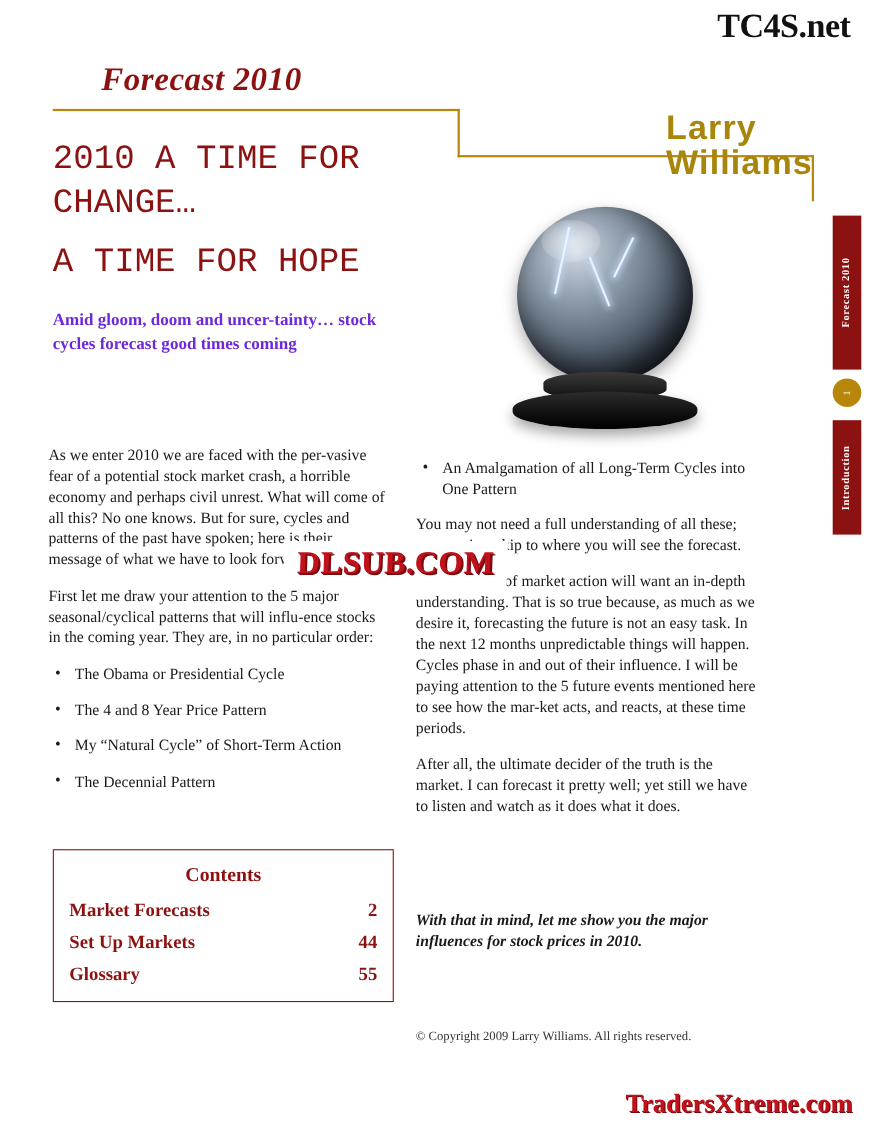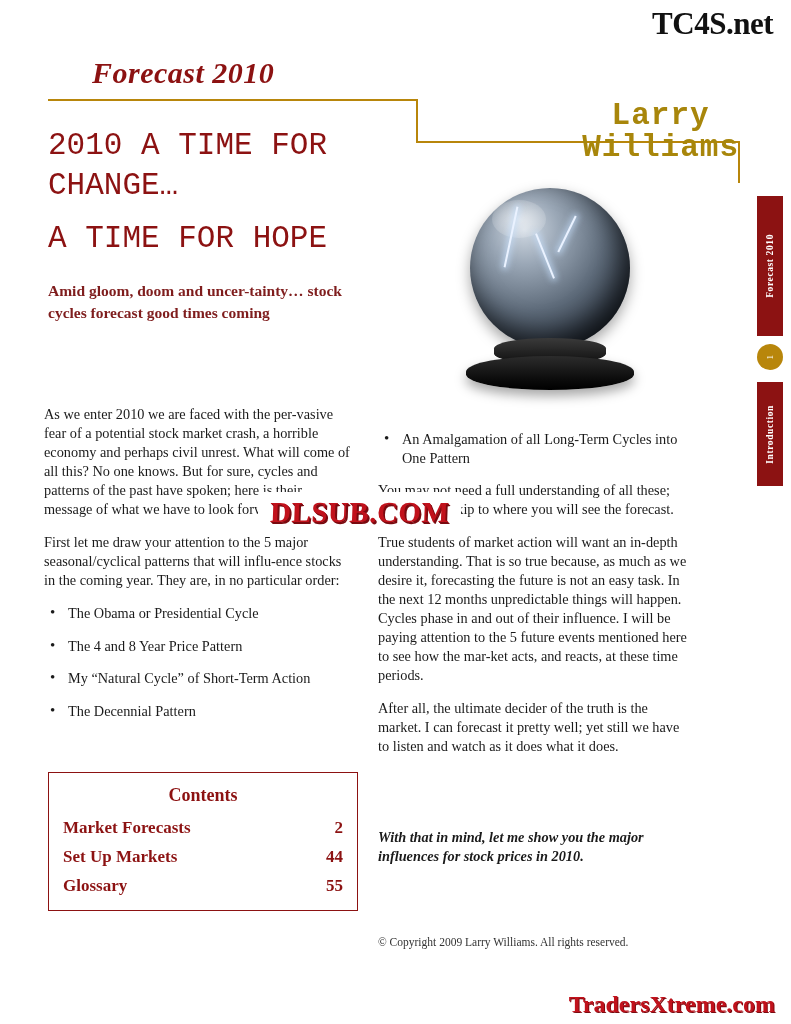--- a/index.html
+++ b/index.html
@@ -55,22 +55,22 @@
   
   #rule-h2 { top: 141px; left: 416px; width: 324px; height: 2px; }
   
   #rule-v2 { top: 141px; left: 738px; width: 2px; height: 42px; }
 
   
   .author {
     position: absolute;
     top: 100px;
     right: 52px;
-    text-align: center;
-    font-family: Liberation Mono, monospace;
+    text-align: left;
+    font-family: Liberation Sans, sans-serif;
     font-weight: bold;
     color: #a8860b;
     line-height: 1.02;
   }
   .author .l1 { font-size: 31px; letter-spacing: 1px; }
   .author .l2 { font-size: 31px; letter-spacing: 1px; }
 
   
   .headline {
     position: absolute;
@@ -84,39 +84,39 @@
     font-weight: normal;
   }
   .headline .hl-line { display: block; }
   .hl-gap { display: block; height: 14px; }
 
   .deck {
     position: absolute;
     top: 280px;
     left: 48px;
     width: 300px;
-    color: #7f1d1d;
+    color: #6d28d9;
     font-weight: bold;
     font-size: 15.5px;
     line-height: 1.42;
   }
 
   
   .col-left {
     position: absolute;
     top: 405px;
     left: 44px;
     width: 310px;
     font-size: 14.3px;
     line-height: 1.33;
     text-align: left;
   }
   .col-right {
     position: absolute;
-    top: 430px;
+    top: 417px;
     left: 378px;
     width: 312px;
     font-size: 14.3px;
     line-height: 1.33;
   }
   .col-left p, .col-right p { margin: 0 0 14px 0; }
 
   ul.bullets {
     list-style: none;
     margin: 0 0 10px 0;

